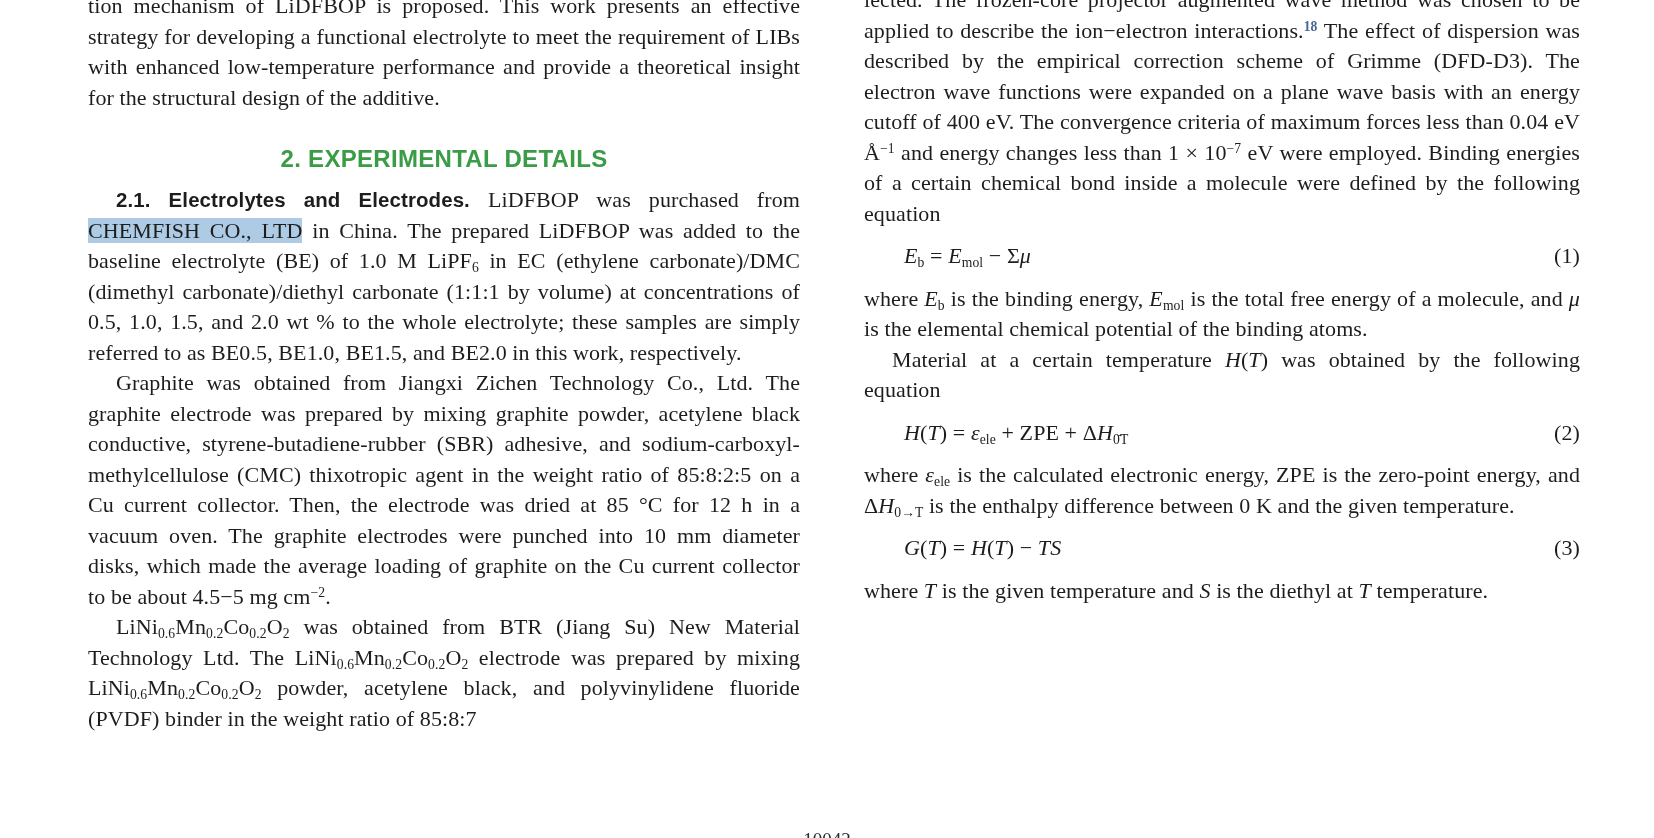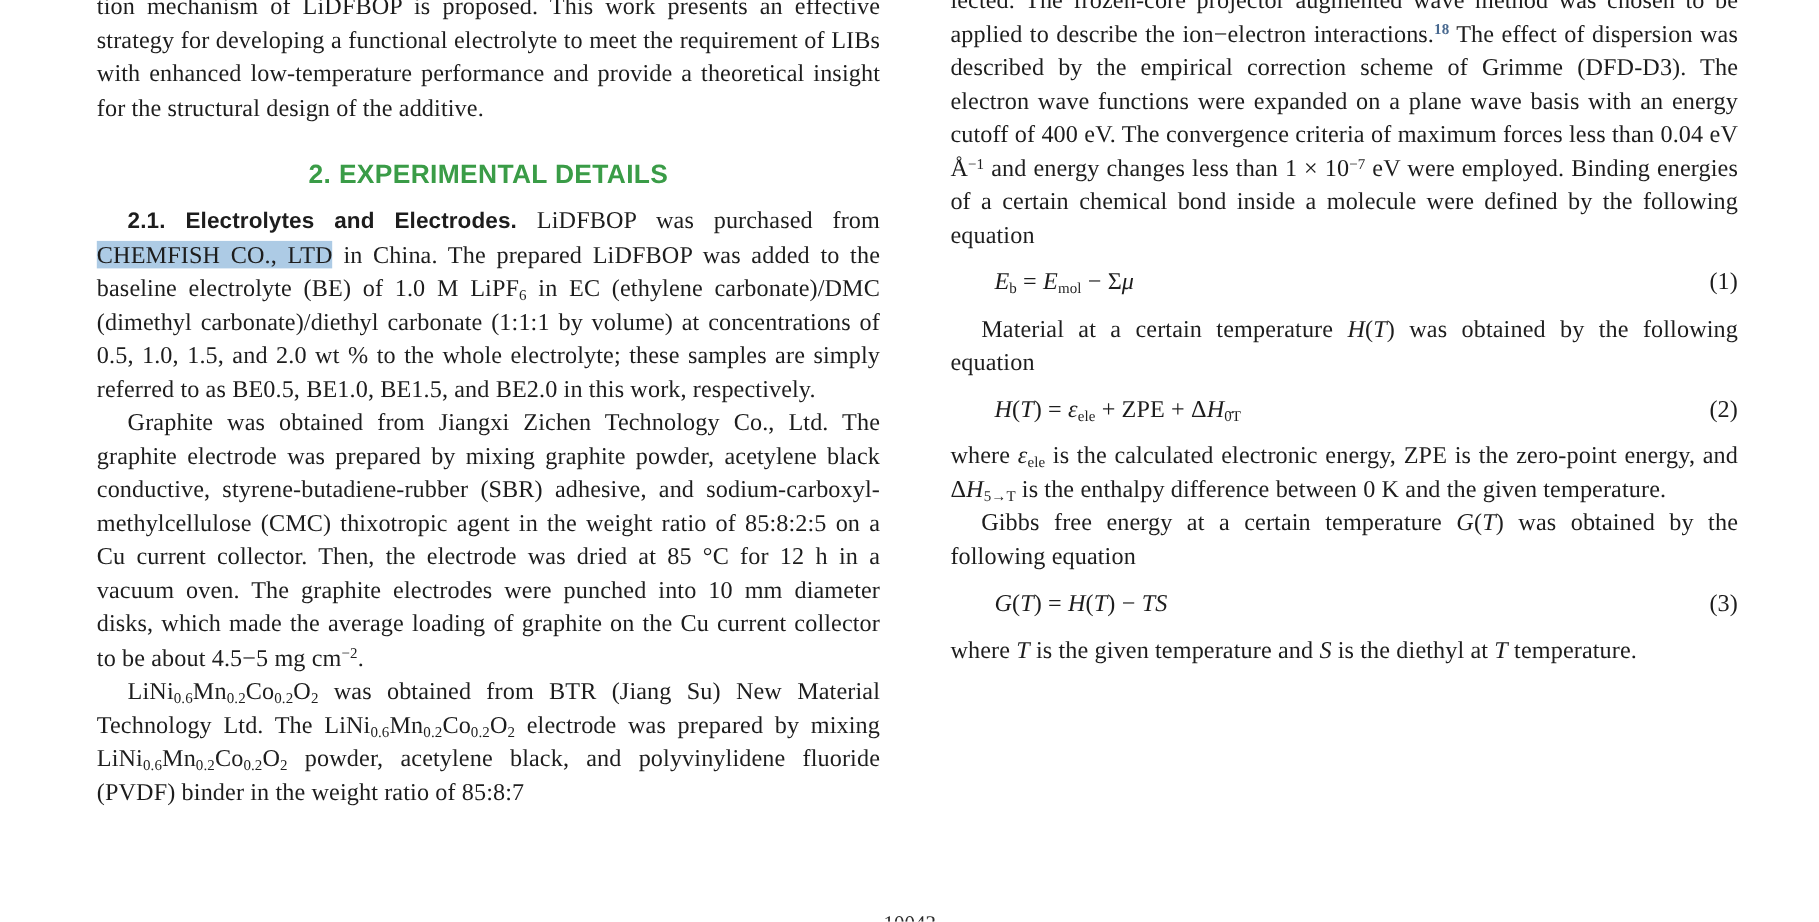--- a/index.html
+++ b/index.html
@@ -50,27 +50,27 @@
       <p class="para indent"><span class="lead">2.1. Electrolytes and Electrodes. </span><span>LiDFBOP was purchased from </span><span class="hl">CHEMFISH CO., LTD</span><span> in China. The prepared LiDFBOP was added to the baseline electrolyte (BE) of 1.0 M LiPF</span><sub>6</sub><span> in EC (ethylene carbonate)/DMC (dimethyl carbonate)/diethyl carbonate (1:1:1 by volume) at concentrations of 0.5, 1.0, 1.5, and 2.0 wt % to the whole electrolyte; these samples are simply referred to as BE0.5, BE1.0, BE1.5, and BE2.0 in this work, respectively.</span></p>
       <p class="para indent"><span>Graphite was obtained from Jiangxi Zichen Technology Co., Ltd. The graphite electrode was prepared by mixing graphite powder, acetylene black conductive, styrene-butadiene-rubber (SBR) adhesive, and sodium-carboxyl-methylcellulose (CMC) thixotropic agent in the weight ratio of 85:8:2:5 on a Cu current collector. Then, the electrode was dried at 85 °C for 12 h in a vacuum oven. The graphite electrodes were punched into 10 mm diameter disks, which made the average loading of graphite on the Cu current collector to be about 4.5−5 mg cm</span><sup>−2</sup><span>.</span></p>
       <p class="para indent"><span>LiNi</span><sub>0.6</sub><span>Mn</span><sub>0.2</sub><span>Co</span><sub>0.2</sub><span>O</span><sub>2</sub><span> was obtained from BTR (Jiang Su) New Material Technology Ltd. The LiNi</span><sub>0.6</sub><span>Mn</span><sub>0.2</sub><span>Co</span><sub>0.2</sub><span>O</span><sub>2</sub><span> electrode was prepared by mixing LiNi</span><sub>0.6</sub><span>Mn</span><sub>0.2</sub><span>Co</span><sub>0.2</sub><span>O</span><sub>2</sub><span> powder, acetylene black, and polyvinylidene fluoride (PVDF) binder in the weight ratio of 85:8:7</span></p>
     </div>
   <div class="col col-right">
       <p class="para"><span>lected. The frozen-core projector augmented wave method was chosen to be applied to describe the ion−electron interactions.</span><sup class="ref">18</sup><span> The effect of dispersion was described by the empirical correction scheme of Grimme (DFD-D3). The electron wave functions were expanded on a plane wave basis with an energy cutoff of 400 eV. The convergence criteria of maximum forces less than 0.04 eV Å</span><sup>−1</sup><span> and energy changes less than 1 × 10</span><sup>−7</sup><span> eV were employed. Binding energies of a certain chemical bond inside a molecule were defined by the following equation</span></p>
       <div class="equation">
         <span class="eq-body"><span class="it">E</span><sub>b</sub><span> = </span><span class="it">E</span><sub>mol</sub><span> − Σ</span><span class="it">μ</span></span>
         <span class="eq-num">(1)</span>
       </div>
+      <p class="para"><span>where </span><span class="it">E</span><sub>b</sub><span> is the binding energy, </span><span class="it">E</span><sub>mol</sub><span> is the total free energy of a molecule, and </span><span class="it">μ</span><span> is the elemental chemical potential of the binding atoms.</span></p>
       <p class="para indent"><span>Material at a certain temperature </span><span class="it">H</span><span>(</span><span class="it">T</span><span>)</span><span> was obtained by the following equation</span></p>
       <div class="equation">
         <span class="eq-body"><span class="it">H</span><span>(</span><span class="it">T</span><span>) = </span><span class="it">ε</span><sub>ele</sub><span> + ZPE + Δ</span><span class="it">H</span><sub>0̄T</sub></span>
         <span class="eq-num">(2)</span>
       </div>
-      <p class="para"><span>where </span><span class="it">ε</span><sub>ele</sub><span> is the calculated electronic energy, ZPE is the zero-point energy, and Δ</span><span class="it">H</span><sub>5→T</sub><span> is the enthalpy difference between 0 K and the given temperature.</span></p>
-      <p class="para indent"><span>Gibbs free energy at a certain temperature </span><span class="it">G</span><span>(</span><span class="it">T</span><span>)</span><span> was obtained by the following equation</span></p>
+      <p class="para"><span>where </span><span class="it">ε</span><sub>ele</sub><span> is the calculated electronic energy, ZPE is the zero-point energy, and Δ</span><span class="it">H</span><sub>0→T</sub><span> is the enthalpy difference between 0 K and the given temperature.</span></p>
       <div class="equation">
         <span class="eq-body"><span class="it">G</span><span>(</span><span class="it">T</span><span>) = </span><span class="it">H</span><span>(</span><span class="it">T</span><span>) − </span><span class="it">TS</span></span>
         <span class="eq-num">(3)</span>
       </div>
       <p class="para"><span>where </span><span class="it">T</span><span> is the given temperature and </span><span class="it">S</span><span> is the diethyl at </span><span class="it">T</span><span> temperature.</span></p>
     </div>
   <div class="page-num">10042</div>
 </div>
 
 </body></html>

